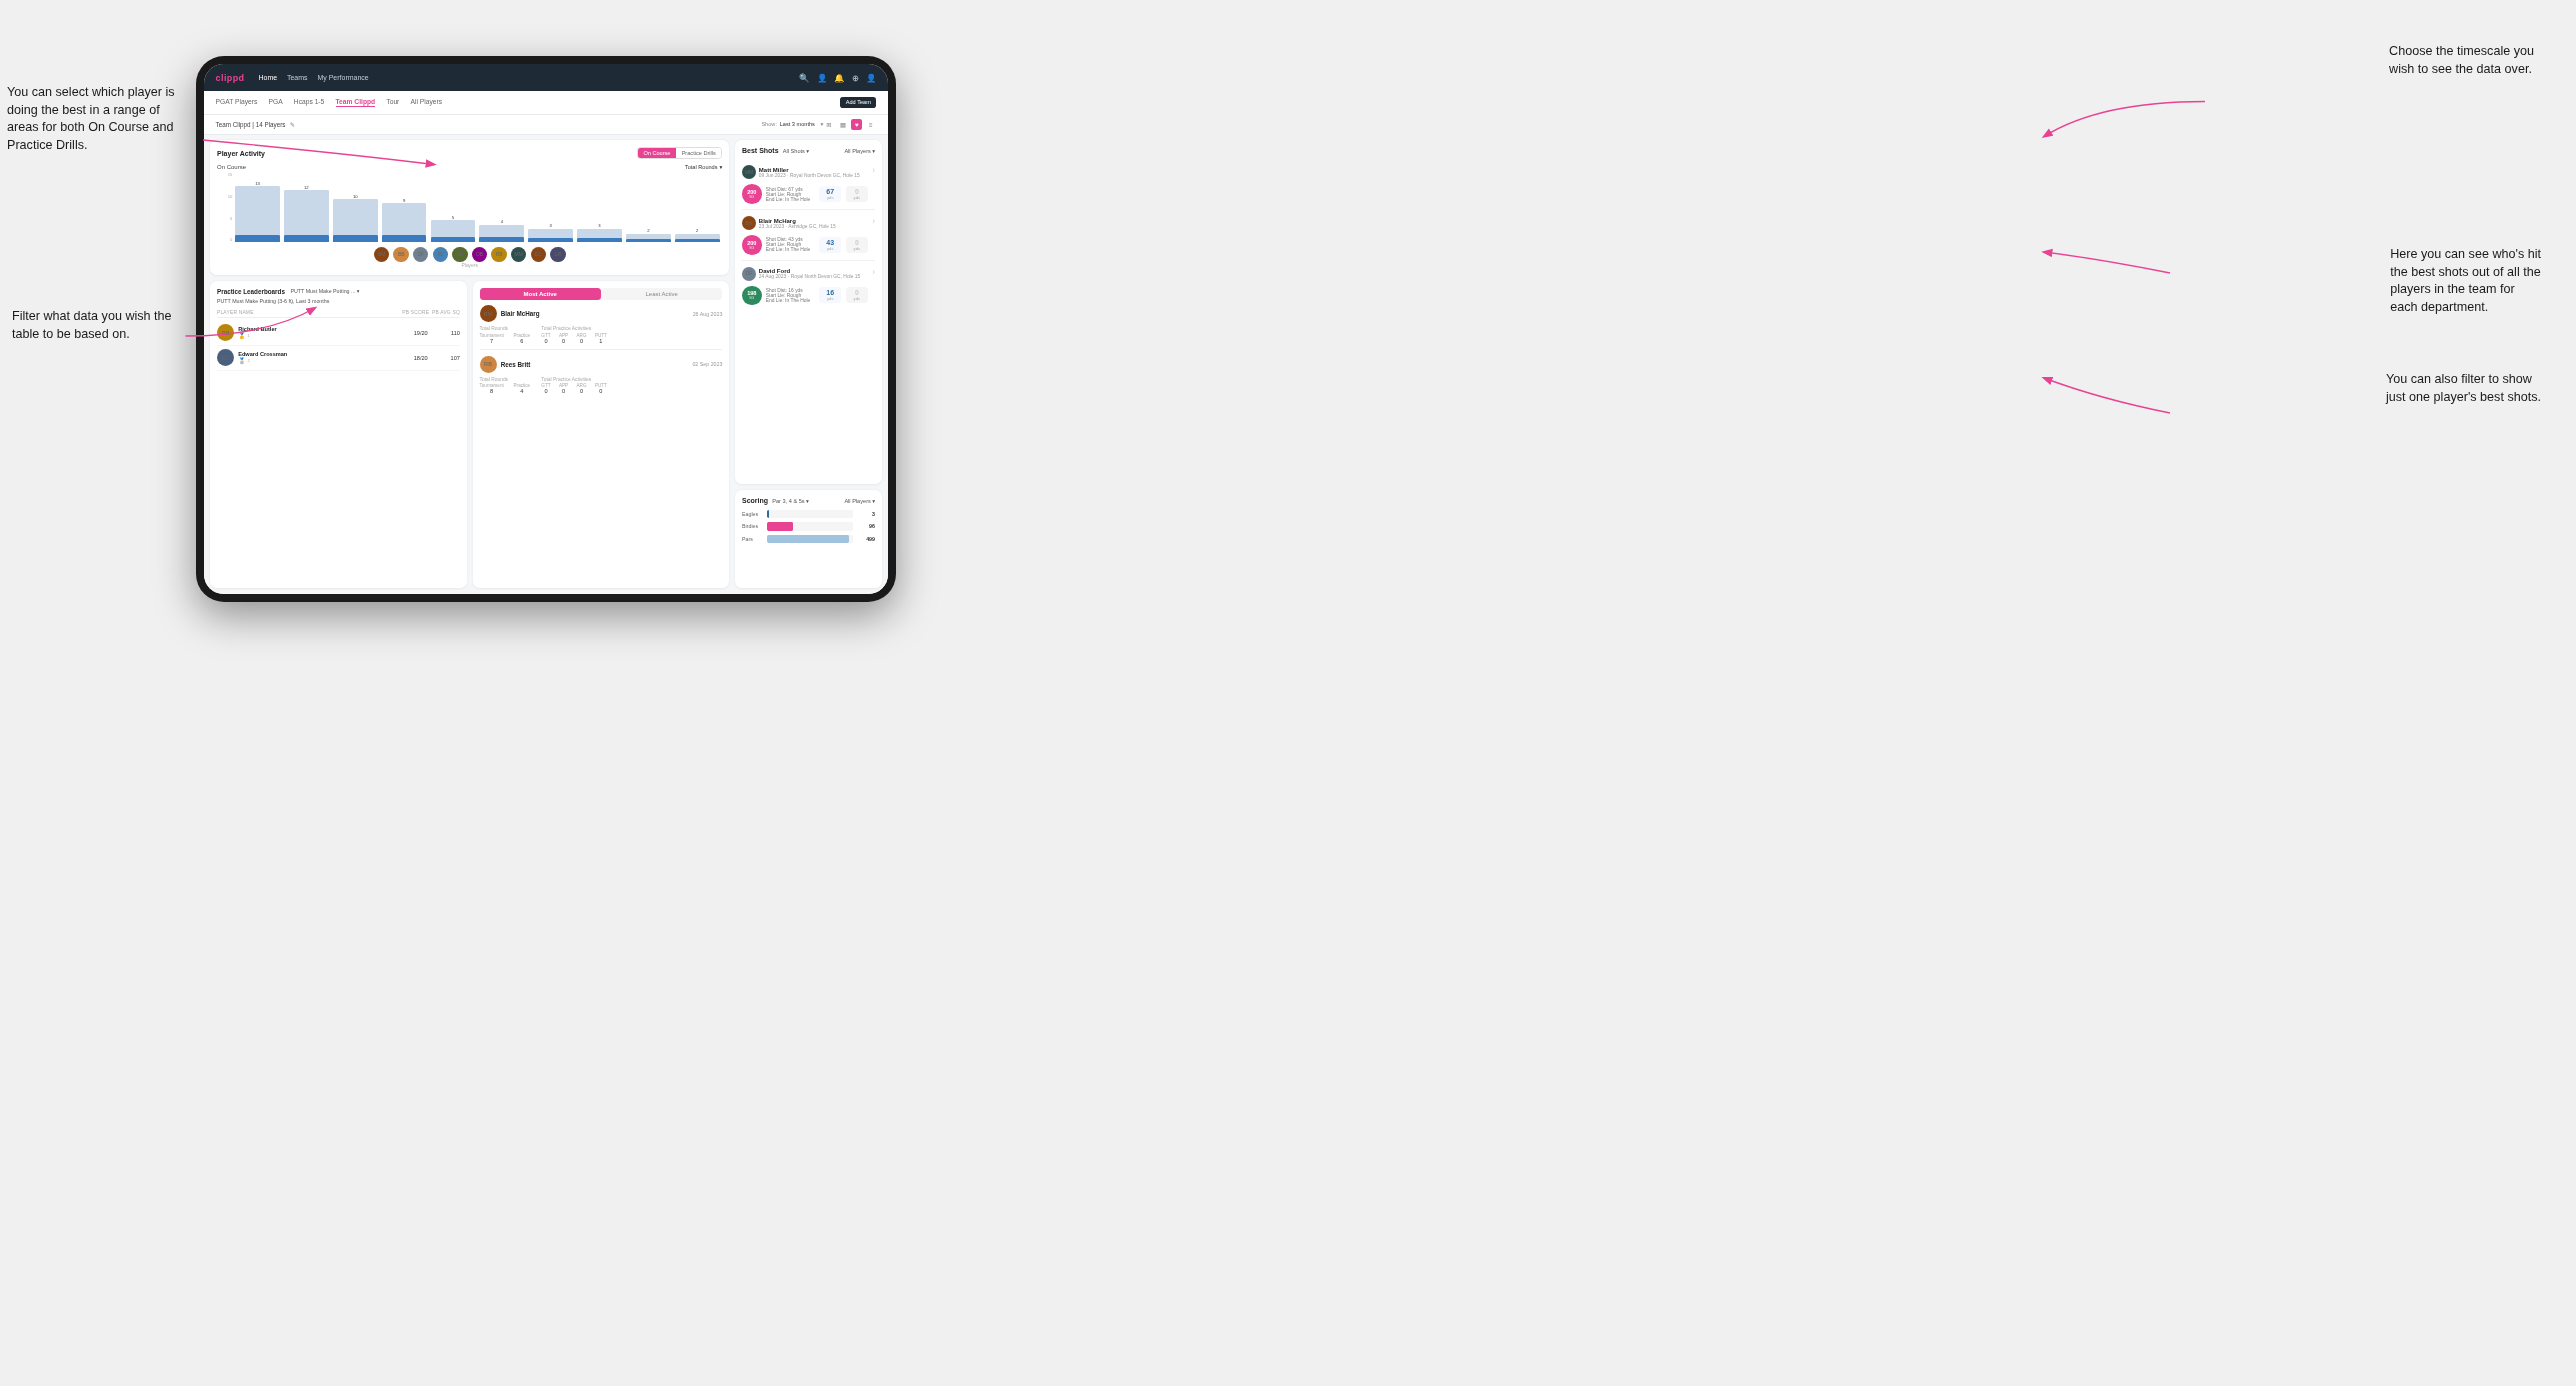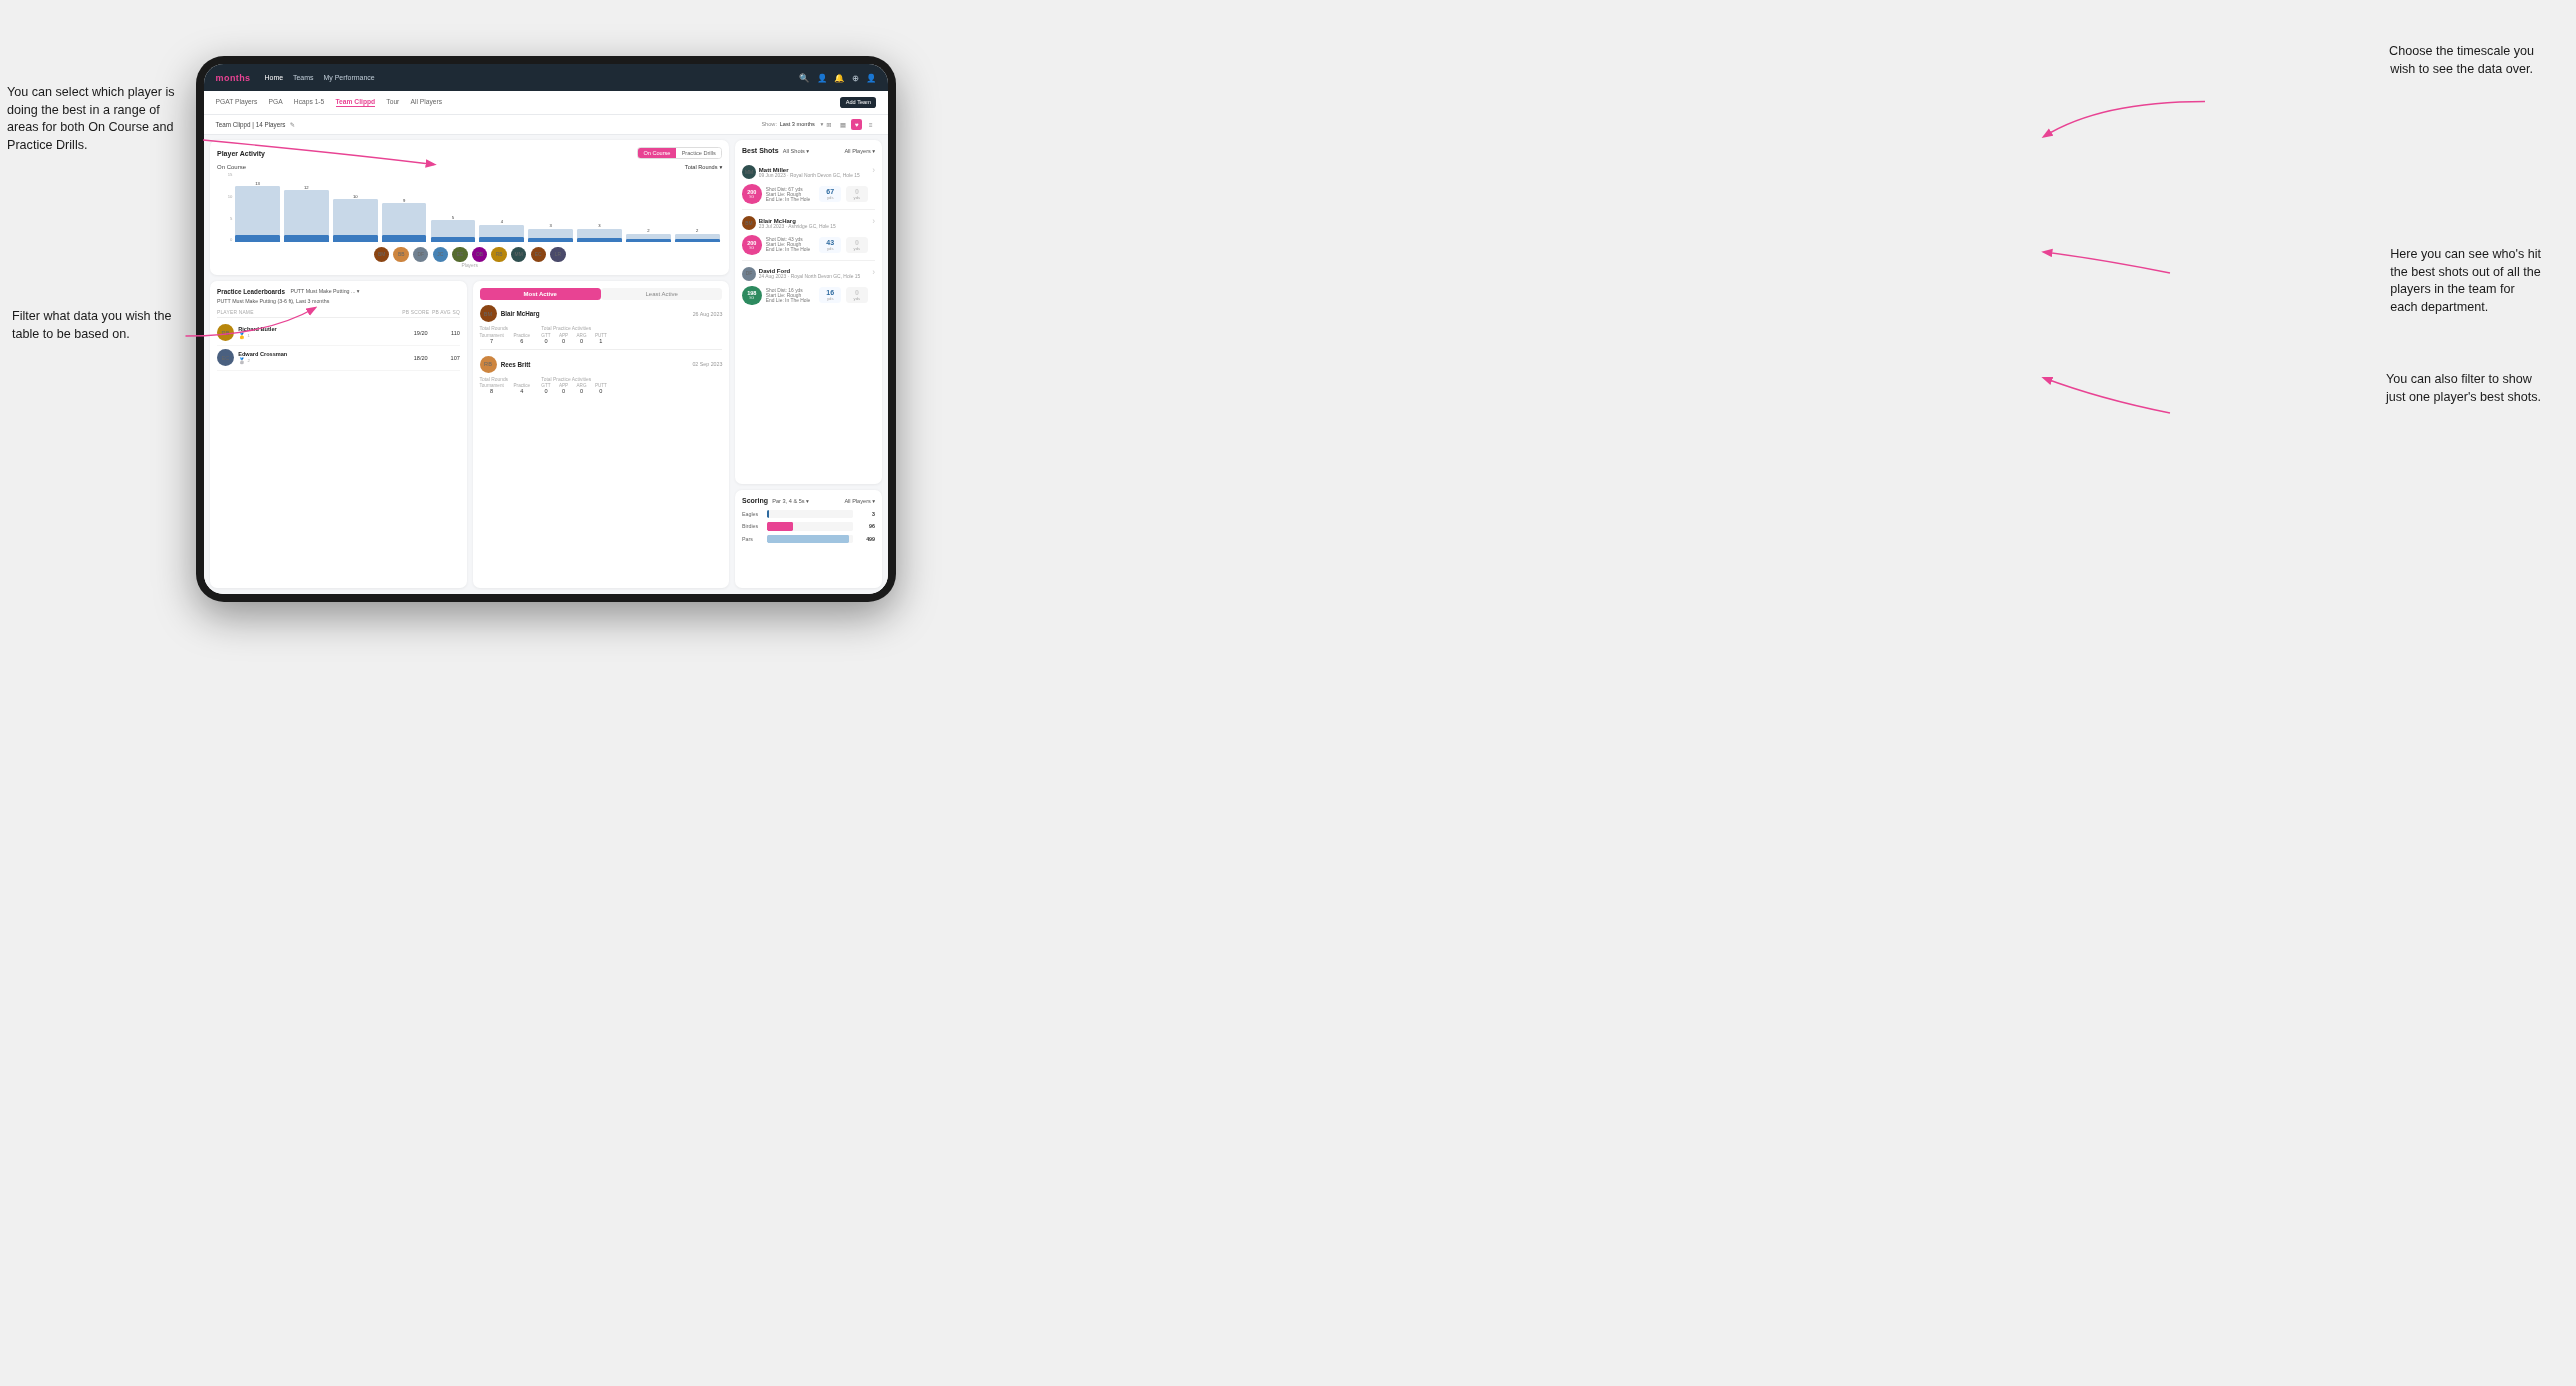--- a/index.html
+++ b/index.html
@@ -676,35 +676,35 @@
       align-items: flex-end;
     }
     .y-label-item {
       font-size: 4.2px;
       color: #aaa;
     }
   </style>
 </head>
 <body>
 
-<div class="annotation" style="top: 43px; right: 42px; text-align: center;">Choose the timescale you<br>wish to see the data over.</div>
+<div class="annotation" style="top: 43px; right: 42px; text-align: left;">Choose the timescale you<br>wish to see the data over.</div>
 
 <div class="annotation" style="top: 84px; left: 7px; max-width: 196px;">You can select which player is<br>doing the best in a range of<br>areas for both On Course and<br>Practice Drills.</div>
 
 <div class="annotation" style="top: 308px; left: 12px; max-width: 182px;">Filter what data you wish the<br>table to be based on.</div>
 
 <div class="annotation" style="top: 246px; right: 35px; max-width: 210px;">Here you can see who's hit<br>the best shots out of all the<br>players in the team for<br>each department.</div>
 
 <div class="annotation" style="top: 371px; right: 35px; max-width: 210px;">You can also filter to show<br>just one player's best shots.</div>
 
 <div class="tablet-frame">
   <div class="tablet-screen">
 
     <nav class="top-nav">
-      <span class="nav-logo">months</span>
+      <span class="nav-logo">clippd</span>
       <div class="nav-links">
         <span class="nav-link active">Home</span>
         <span class="nav-link">Teams</span>
         <span class="nav-link">My Performance</span>
       </div>
       <div class="nav-right">
         <span class="nav-icon">🔍</span>
         <span class="nav-icon">👤</span>
         <span class="nav-icon">🔔</span>
         <span class="nav-icon">⊕</span>

